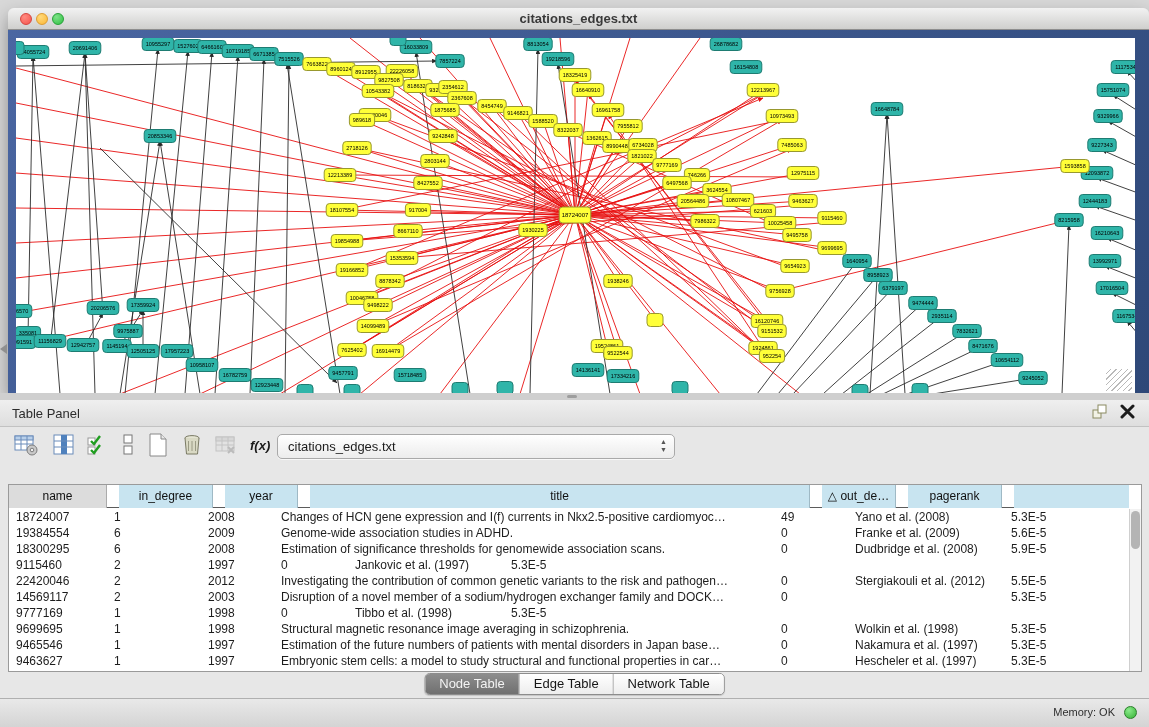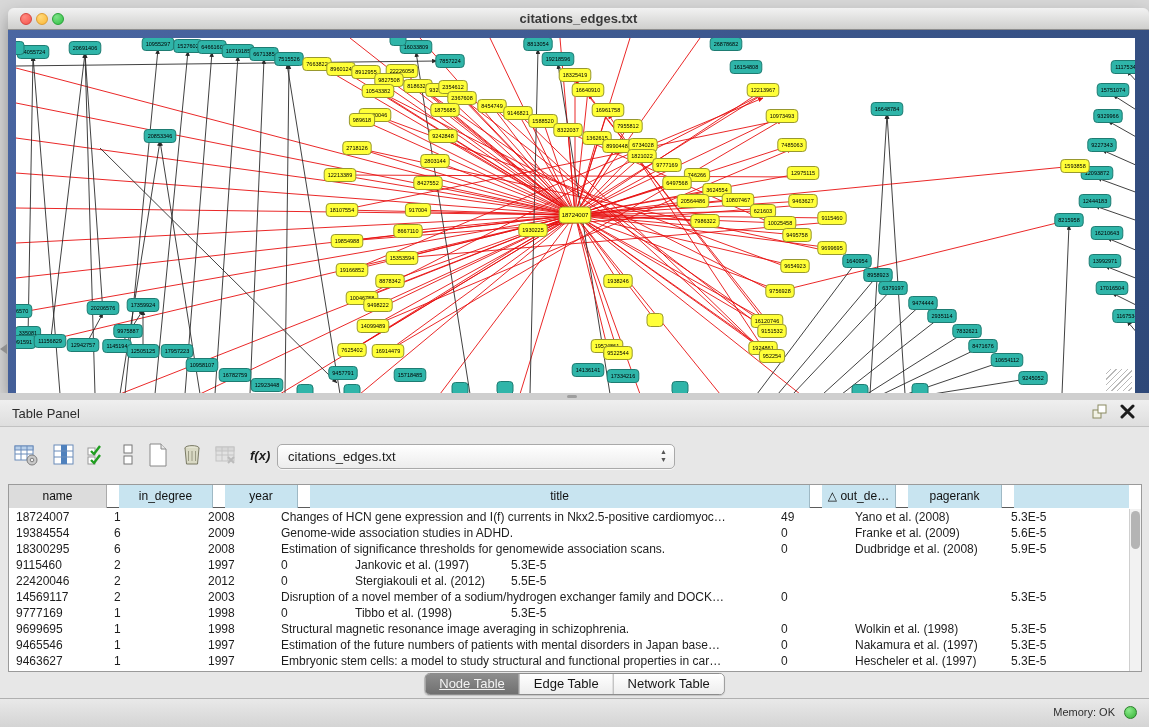--- a/index.html
+++ b/index.html
@@ -29,21 +29,21 @@
 
   
   .table-panel{position:absolute;left:0;top:400px;width:1149px;height:300px;background:#e7e7e7;}
   .tp-header{position:absolute;left:0;top:0;right:0;height:27px;
     background:linear-gradient(#efefef,#dedede);border-bottom:1px solid #c2c2c2;}
   .tp-title{position:absolute;left:12px;top:0;line-height:27px;font-size:13px;color:#2c2c2c;}
   .tp-icons{position:absolute;right:14px;top:3px;display:flex;gap:12px;align-items:center;}
   .tp-body{position:absolute;left:0;top:27px;right:0;bottom:0;}
 
   
-  .toolbar{position:absolute;left:0;top:10px;width:100%;height:40px;}
+  .toolbar{position:absolute;left:0;top:0;width:100%;height:40px;}
   .tb-btn{position:absolute;top:4px;width:28px;height:28px;border:none;background:transparent;padding:1px;cursor:default;}
   .tb-btn.disabled{opacity:.45;}
   .dropdown{position:absolute;left:277px;top:7px;width:398px;height:25px;border:1px solid #a9a9a9;border-radius:5px;
     background:linear-gradient(#ffffff,#ececec);box-shadow:0 1px 0 rgba(255,255,255,.7);}
   .dd-text{position:absolute;left:10px;top:0;line-height:23px;font-size:13px;color:#1c1c1c;}
   .dd-arrows{position:absolute;right:7px;top:3px;font-size:7px;line-height:8px;color:#555;text-align:center;}
 
   
   .tablewrap{position:absolute;left:8px;top:57px;width:1134px;height:188px;background:#fff;border:1px solid #9a9a9a;}
   .thead{position:absolute;left:0;top:0;right:12px;height:23px;border-bottom:1px solid #5b5b5b;display:flex;gap:12px;}
@@ -57,21 +57,21 @@
   .vscroll{position:absolute;right:0;top:24px;width:12px;bottom:0;background:#f2f2f2;border-left:1px solid #cfcfcf;}
   .vthumb{position:absolute;left:1px;top:2px;width:9px;height:38px;border-radius:5px;background:#b4b4b4;}
 
   
   .tabsbar{position:absolute;left:0;top:245px;width:100%;height:28px;}
   .seg{position:absolute;left:50%;transform:translateX(-50%);top:1px;display:flex;border:1px solid #8d8d8d;
     border-radius:5px;overflow:hidden;background:#fff;box-shadow:0 1px 1px rgba(0,0,0,.15);}
   .seg-item{padding:2px 14px;font-size:13px;line-height:16px;color:#161616;background:linear-gradient(#ffffff,#ededed);
     border-right:1px solid #9a9a9a;cursor:default;}
   .seg-item:last-child{border-right:none;}
-  .seg-item.sel{background:linear-gradient(#8d8d8d,#707070);color:#f3f3f3;text-decoration:underline;}
+  .seg-item.sel{background:linear-gradient(#8d8d8d,#707070);color:#f3f3f3;}
 
   
   .status-bar{position:absolute;left:0;bottom:0;width:1149px;height:29px;
     background:linear-gradient(#e9e9e9,#d4d4d4);border-top:1px solid #b0b0b0;}
   .mem{position:absolute;right:34px;top:0;line-height:27px;font-size:11px;color:#2e2e2e;}
   .mem-dot{position:absolute;right:12px;top:7px;width:13px;height:13px;border-radius:50%;
     background:radial-gradient(circle at 35% 30%,#8beb8b,#35b135);border:1px solid #2a7f2a;}
 </style>
 </head>
 <body>
@@ -925,20 +925,21 @@
               <div class="td" style="width: 94px;">2</div>
               <div class="td" style="width: 73px;">1997</div>
               <div class="td" style="width: 74px;">0</div>
               <div class="td" style="width: 156px;">Jankovic et al. (1997)</div>
               <div class="td" style="width: 94px;">5.3E-5</div>
             </div>
             <div class="tr">
               <div class="td" style="width: 98px;">22420046</div>
               <div class="td" style="width: 94px;">2</div>
               <div class="td" style="width: 73px;">2012</div>
+              <div class="td" style="width: 500px;">Investigating the contribution of common genetic variants to the risk and pathogen…</div>
               <div class="td" style="width: 74px;">0</div>
               <div class="td" style="width: 156px;">Stergiakouli et al. (2012)</div>
               <div class="td" style="width: 94px;">5.5E-5</div>
             </div>
             <div class="tr">
               <div class="td" style="width: 98px;">14569117</div>
               <div class="td" style="width: 94px;">2</div>
               <div class="td" style="width: 73px;">2003</div>
               <div class="td" style="width: 500px;">Disruption of a novel member of a sodium/hydrogen exchanger family and DOCK…</div>
               <div class="td" style="width: 74px;">0</div>

